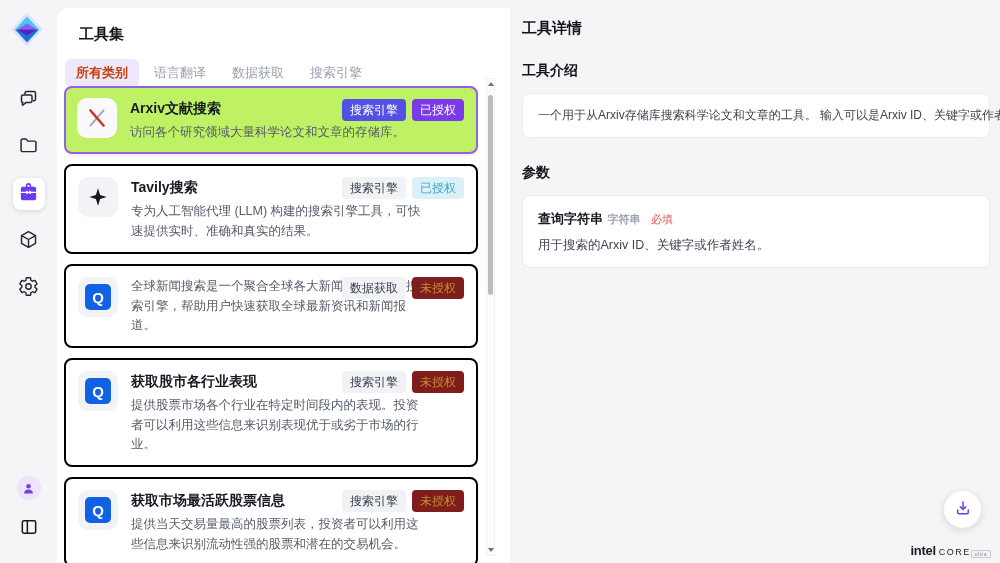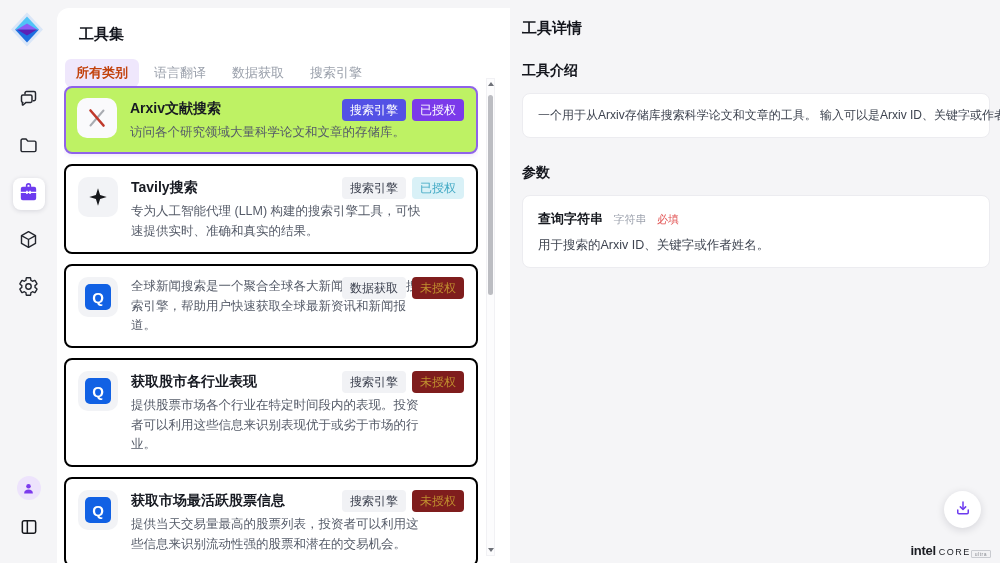--- a/index.html
+++ b/index.html
@@ -46,21 +46,21 @@
   .sb-down { bottom:3px; border-top:4px solid #6E7178; }
 
   
   .detail-panel { position:absolute; left:510px; top:0; width:490px; height:100%; padding:19px 10px 0 12px; }
   .dp-title { font-size:15px; font-weight:bold; color:#14161D; margin-bottom:24px; }
   .dp-sub { font-size:14px; font-weight:bold; color:#14161D; margin-bottom:13px; }
   .dp-box { background:#FFFFFF; border:1px solid #ECECF0; border-radius:8px; padding:13px 15px; margin-bottom:26px; }
   .dp-intro-text { font-size:12px; color:#3E4450; white-space:nowrap; }
   .param-head { margin-bottom:9px; }
   .param-name { font-size:13px; font-weight:bold; color:#16191F; }
-  .param-type { font-size:11px; color:#9CA1AD; margin-left:6px; }
+  .param-type { font-size:11px; color:#9CA1AD; margin-left:0;font-weight:bold; }
   .param-required { font-size:11px; color:#E25555; margin-left:6px; }
   .param-desc { font-size:12.5px; color:#3E4450; }
 
   
   .fab { position:absolute; right:19px; bottom:35px; width:37px; height:37px; border-radius:50%; background:#FFFFFF; box-shadow:0 2px 8px rgba(20,20,40,.14); display:flex; align-items:center; justify-content:center; cursor:pointer; }
   .intel-logo { position:absolute; right:9px; bottom:5px; display:flex; flex-direction:row; align-items:flex-end; color:#1A1C22; }
   .intel-row { font-size:13px; line-height:1.1; }
   .intel-word { font-weight:bold; letter-spacing:-.3px; }
   .core-word { letter-spacing:1.5px; font-variant:small-caps; margin-left:3px; }
   .ultra-box { font-size:5px; letter-spacing:.5px; color:#8A8D94; border:1px solid #C9CBD0; border-radius:1px; padding:0 3px; margin-top:1px; background:#F2F2F4; }

